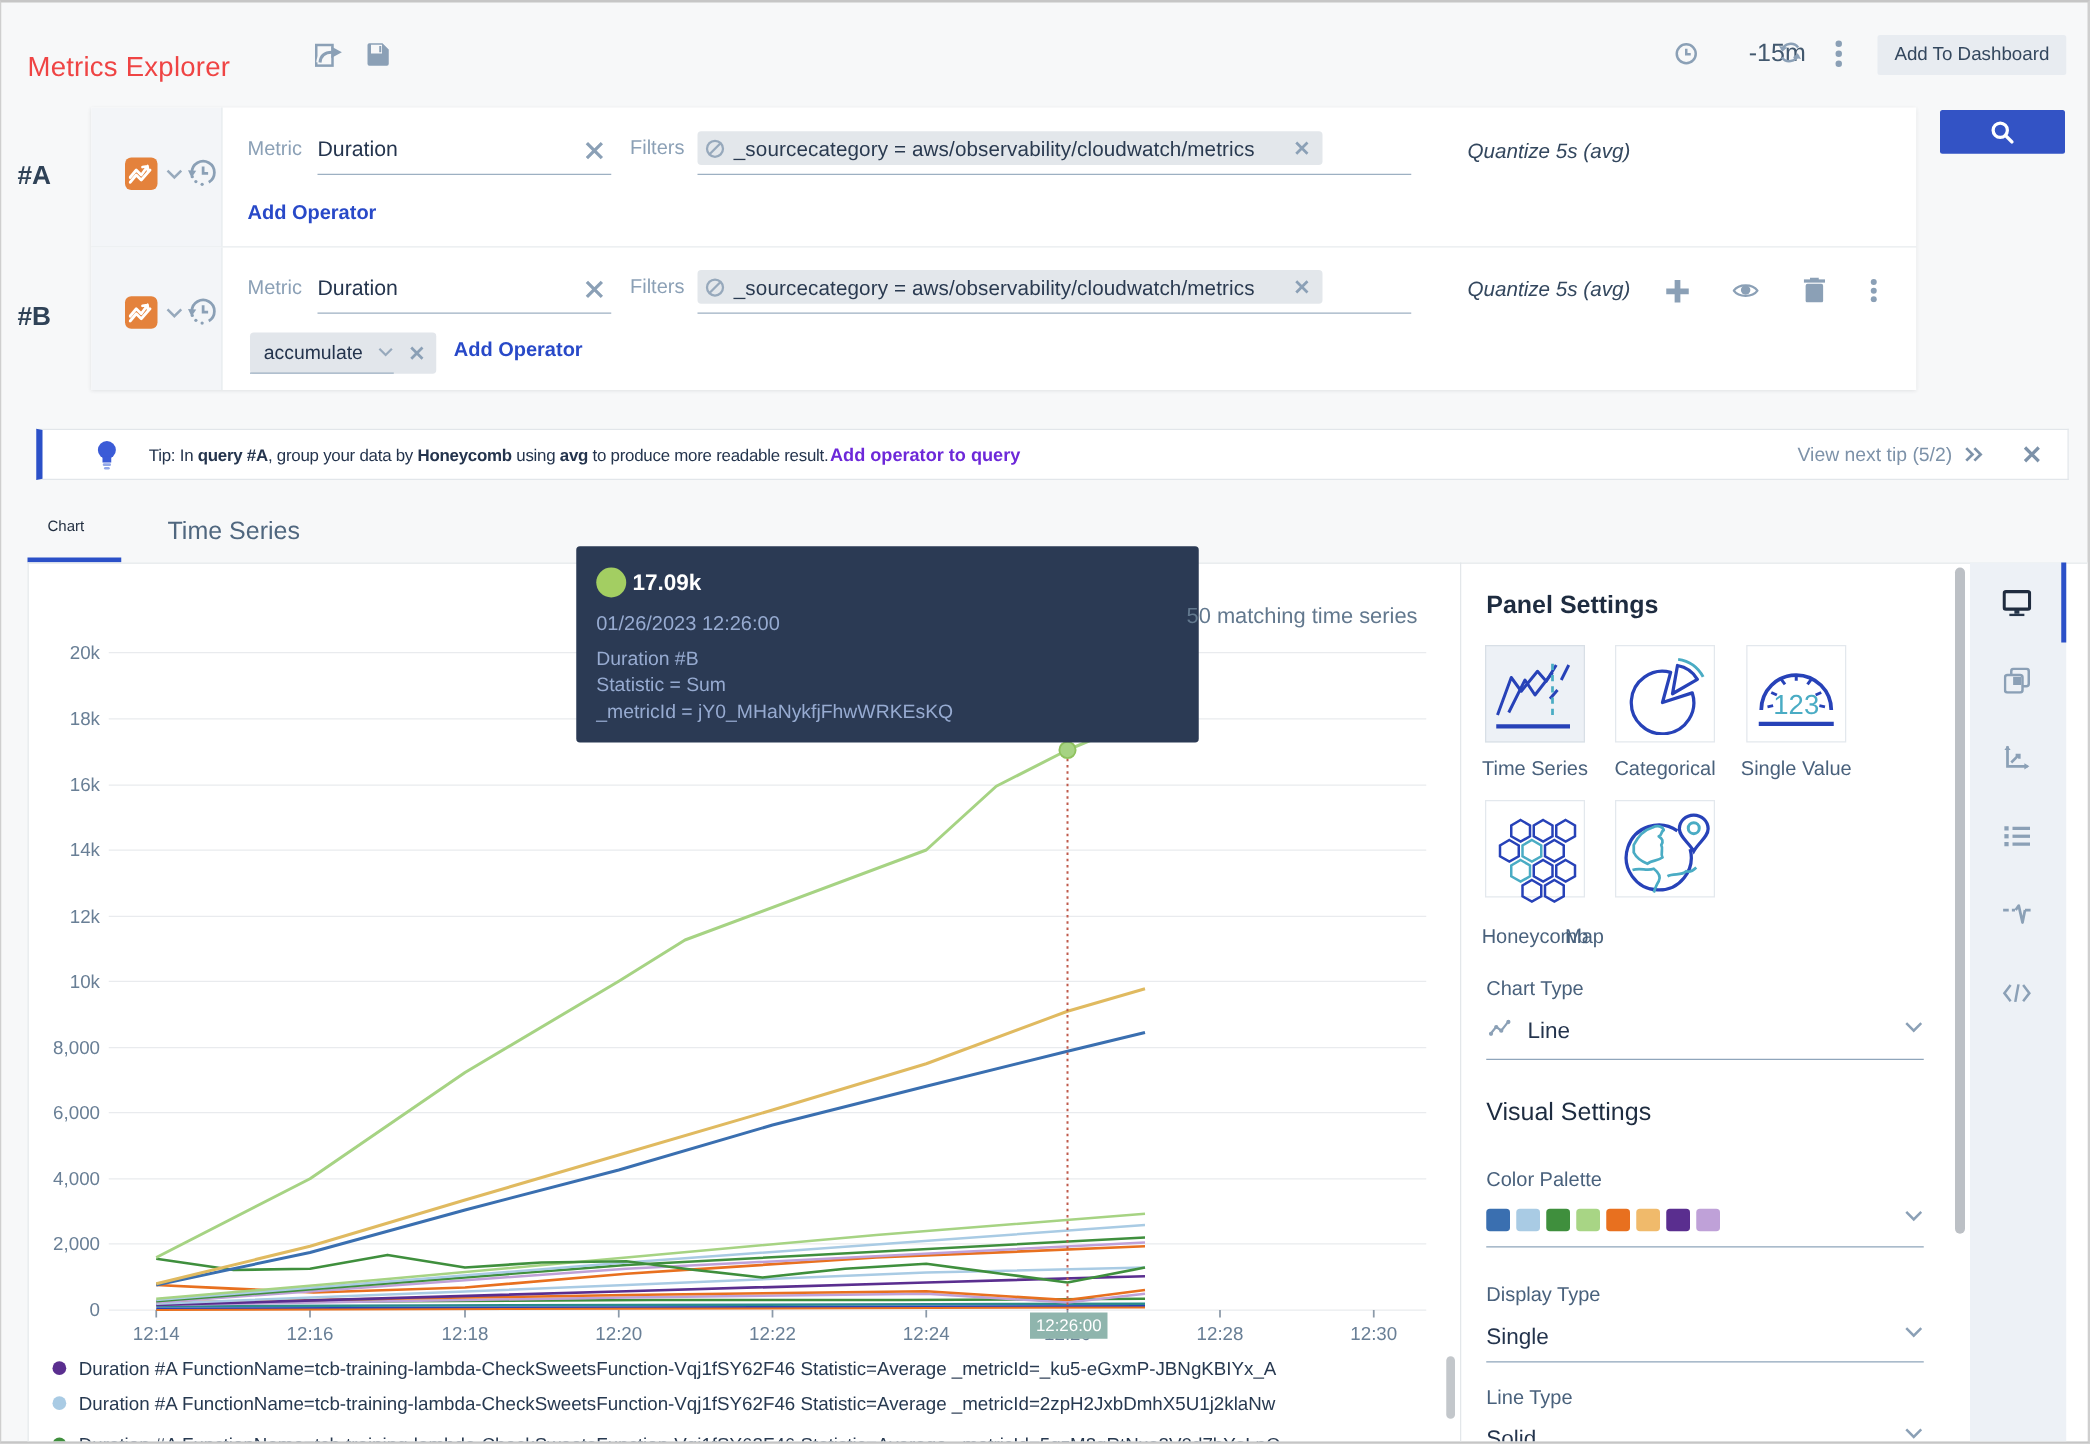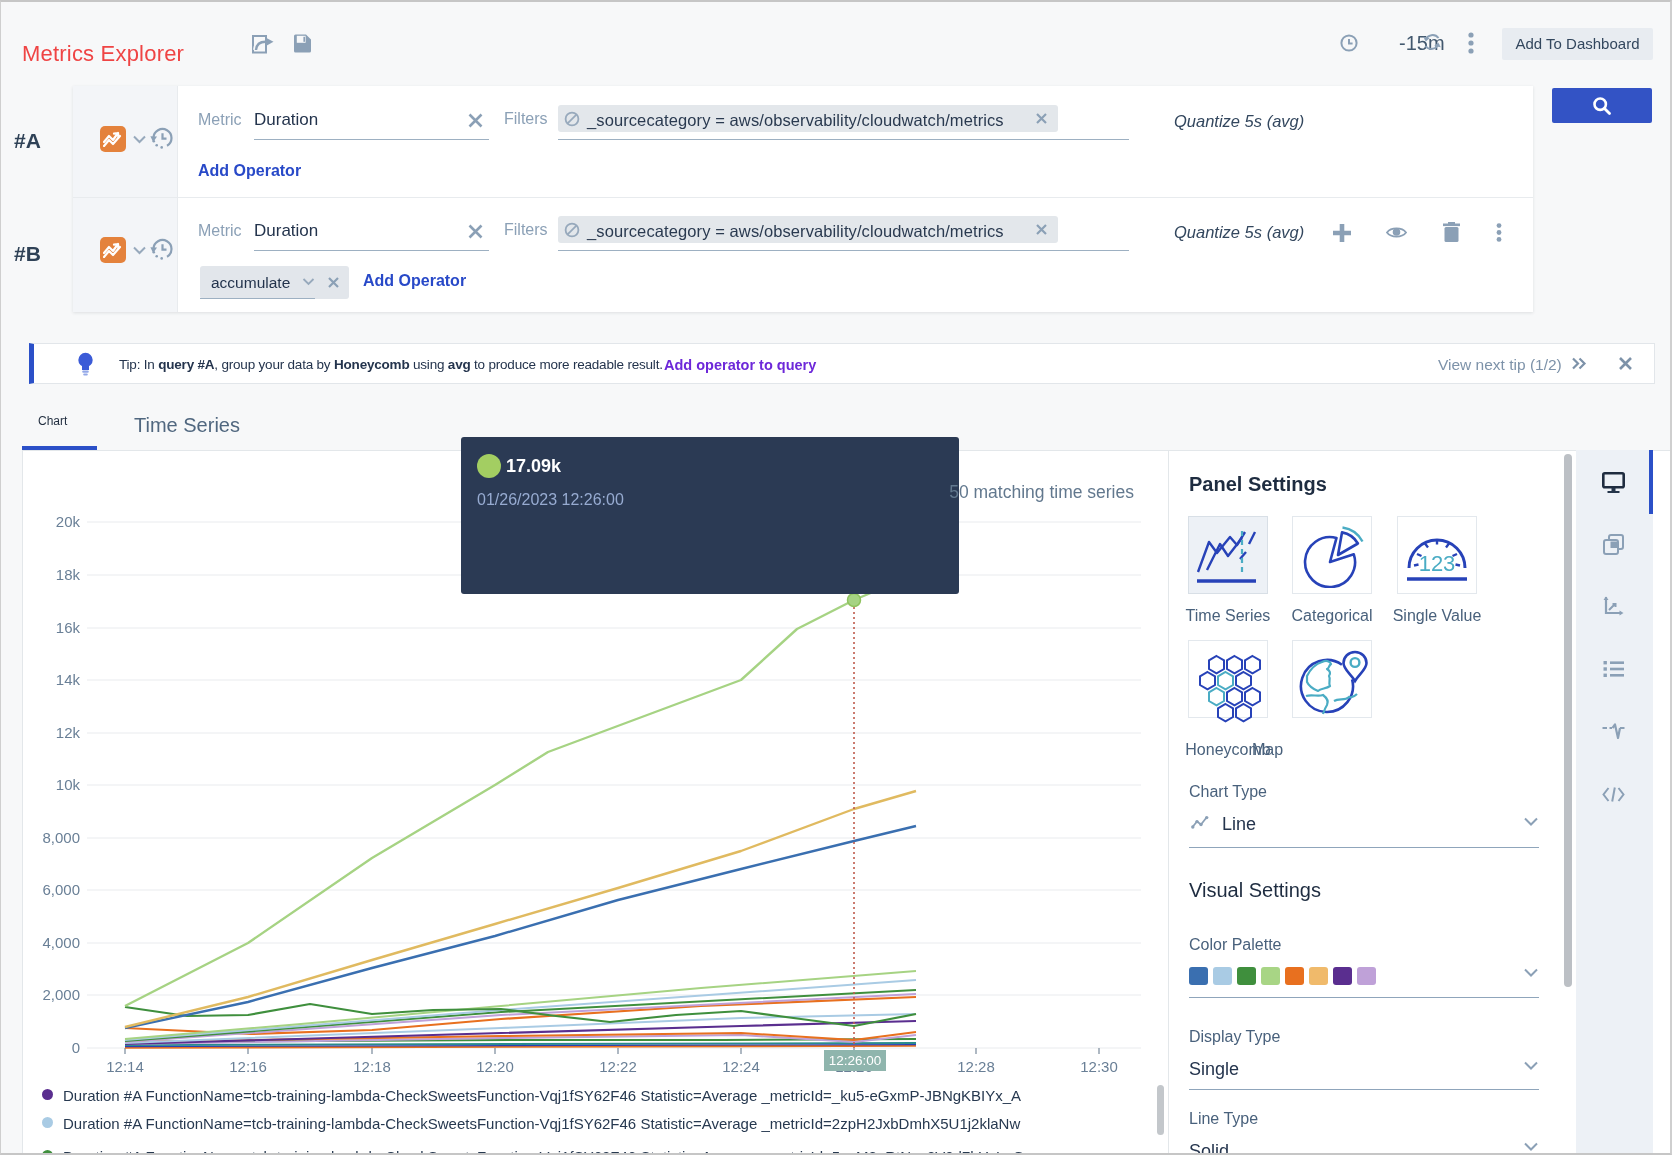--- a/index.html
+++ b/index.html
@@ -153,21 +153,21 @@
 
 <div class="abs" style="left:28px;top:341px;width:1626px;height:41px;background:#fff;border:1px solid #e2e6ea;border-left:5px solid #2b50c8"></div>
 <svg class="abs" style="left:76px;top:350px" width="17" height="24" viewBox="0 0 17 24">
  <circle cx="8.5" cy="8" r="7.2" fill="#3b5bd7"></circle>
  <rect x="5" y="13" width="7" height="5" fill="#3b5bd7"></rect>
  <rect x="5.2" y="18.6" width="6.6" height="2.2" rx="1.1" fill="#93a8e8"></rect>
  <rect x="6.2" y="21.6" width="4.6" height="2" rx="1" fill="#93a8e8"></rect>
 </svg>
 <div class="abs" style="left:118px;top:355px;font-size:13.5px;letter-spacing:-0.2px;color:#24344d">Tip: In <b>query #A</b>, group your data by <b>Honeycomb</b> using <b>avg</b> to produce more readable result.</div>
 <div class="abs" style="left:663px;top:355px;font-size:14.5px;font-weight:700;color:#6d28d9">Add operator to query</div>
-<div class="abs" style="left:1437px;top:354px;font-size:15.5px;color:#7d92a9">View next tip (1/2)</div>
+<div class="abs" style="left:1437px;top:354px;font-size:15.5px;color:#7d92a9">View next tip (5/2)</div>
 <svg class="abs" style="left:1570px;top:355px" width="16" height="13" viewBox="0 0 16 13">
  <path d="M2 1.5 l5 5 -5 5 M8.5 1.5 l5 5 -5 5" fill="none" stroke="#7d92a9" stroke-width="2.2"></path>
 </svg>
 <svg class="abs" style="left:1617px;top:354px" width="15" height="15" viewBox="0 0 15 15">
  <path d="M2 2 L13 13 M13 2 L2 13" stroke="#7d92a9" stroke-width="2.6"></path>
 </svg>
 
 <div class="abs" style="left:37px;top:412px;font-size:12px;color:#1f2c3e">Chart</div>
 <div class="abs" style="left:133px;top:412px;font-size:20px;color:#50677f">Time Series</div>
 <div class="abs" style="left:21px;top:444px;width:75px;height:4px;background:#2b50c8"></div>
@@ -245,20 +245,21 @@
 <div class="abs" style="left:41px;top:1115px;width:11px;height:11px;border-radius:50%;background:#a9cbe4"></div>
 <div class="abs" style="left:62px;top:1113px;font-size:15px;color:#273950;white-space:nowrap">Duration #A FunctionName=tcb-training-lambda-CheckSweetsFunction-Vqj1fSY62F46 Statistic=Average _metricId=2zpH2JxbDmhX5U1j2klaNw</div>
 <div class="abs" style="left:41px;top:1148px;width:11px;height:11px;border-radius:50%;background:#3f8f3d"></div>
 <div class="abs" style="left:62px;top:1146px;font-size:15px;color:#273950;white-space:nowrap">Duration #A FunctionName=tcb-training-lambda-CheckSweetsFunction-Vqj1fSY62F46 Statistic=Average _metricId=5qzM8qRtNxa2V0d7hYsLpQ</div>
 <div class="abs" style="left:1156px;top:1083px;width:7px;height:50px;background:#c3c7cb;border-radius:4px"></div>
 <div class="abs" style="right:536px;top:480px;font-size:17.5px;color:#62788e;z-index:6">50 matching time series</div>
 <div class="abs" style="left:460px;top:435px;width:498px;height:157px;background:#2b3a54;border-radius:3px;z-index:5">
  <div class="abs" style="left:16px;top:17px;width:24px;height:24px;border-radius:50%;background:#a3ce62"></div>
  <div class="abs" style="left:45px;top:19px;font-size:18px;font-weight:700;color:#fff">17.09k</div>
  <div class="abs" style="left:16px;top:54px;font-size:16px;color:#97abd1">01/26/2023 12:26:00</div>
+ <div class="abs" style="left:16px;top:80px;font-size:15.5px;color:#97abd1;line-height:21px">Duration #B<br>Statistic = Sum<br>_metricId = jY0_MHaNykfjFhwWRKEsKQ</div>
 </div>
 
 <div class="abs" style="left:1188px;top:471px;font-size:20px;font-weight:700;color:#1e2c40">Panel Settings</div>
 <div class="abs" style="left:1187px;top:514px;width:80px;height:78px;background:#edf1f6;border:1px solid #d8dfe6"></div>
 <div class="abs" style="left:1291px;top:514px;width:80px;height:78px;background:#fff;border:1px solid #e3e8ed"></div>
 <div class="abs" style="left:1396px;top:514px;width:80px;height:78px;background:#fff;border:1px solid #e3e8ed"></div>
 <div class="abs" style="left:1187px;top:638px;width:80px;height:78px;background:#fff;border:1px solid #e3e8ed"></div>
 <div class="abs" style="left:1291px;top:638px;width:80px;height:78px;background:#fff;border:1px solid #e3e8ed"></div>
 <svg class="abs" style="left:1192px;top:522px" width="70" height="62" viewBox="0 0 70 62">
  <path d="M5 48 L16 18 L24 29 L37 13 L44 21 L52 8" fill="none" stroke="#2742b8" stroke-width="2.4" stroke-linejoin="round"></path>

